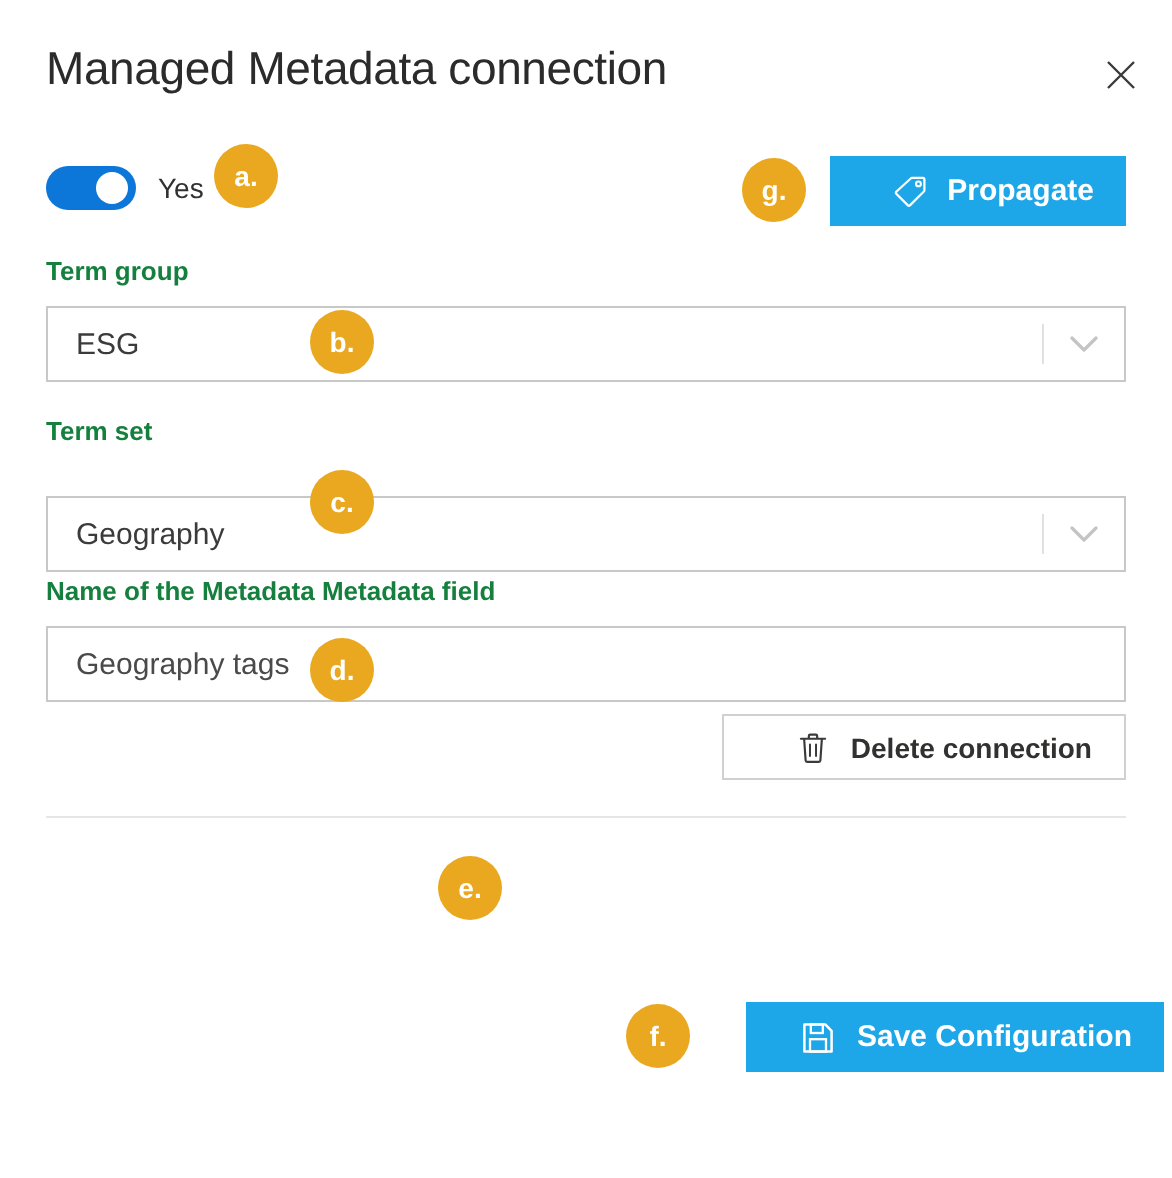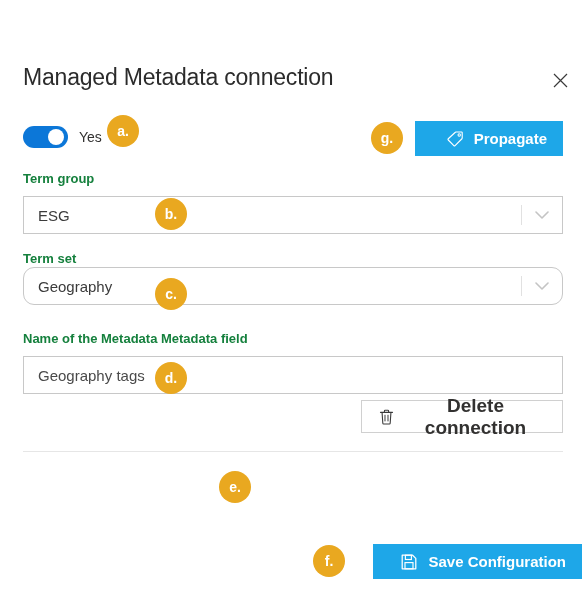--- a/index.html
+++ b/index.html
@@ -16,21 +16,20 @@
     overflow: hidden;
   }
 
   .panel {
     position: absolute;
     left: 0; top: 0;
     width: 586px;
     height: 538px;
     background: #ffffff;
     box-sizing: border-box;
-    margin-top: 43px;
   }
 
   
   .header {
     position: absolute;
     left: 0; top: 0;
     width: 586px;
     height: 62px;
   }
   .title {
@@ -160,21 +159,21 @@
   }
   .btn-delete {
     position: absolute;
     left: 361px;
     top: 357px;
     width: 202px;
     height: 33px;
     background: #ffffff;
     color: #323130;
     border: 1px solid #d0d0d0;
-    font-size: 19px;
+    font-size: 14px;
     font-weight: 700;
   }
 
   
   .field-label {
     position: absolute;
     left: 23px;
     font-size: 13px;
     font-weight: 700;
     color: #15803d;
@@ -188,21 +187,21 @@
     left: 23px;
     width: 540px;
     height: 38px;
     box-sizing: border-box;
     border: 1px solid #c8c8c8;
     background: #ffffff;
     display: flex;
     align-items: center;
   }
   .control-term-group { top: 153px; justify-content: center; }
-  .control-term-set   { top: 224px; border-radius: 11px; }
+  .control-term-set   { top: 248px; }
   .control-field-name { top: 313px; }
 
   .control .value {
     padding-left: 14px;
     font-size: 15px;
     color: #3b3b3b;
     white-space: nowrap;
     flex: 1 1 auto;
     overflow: hidden;
   }

